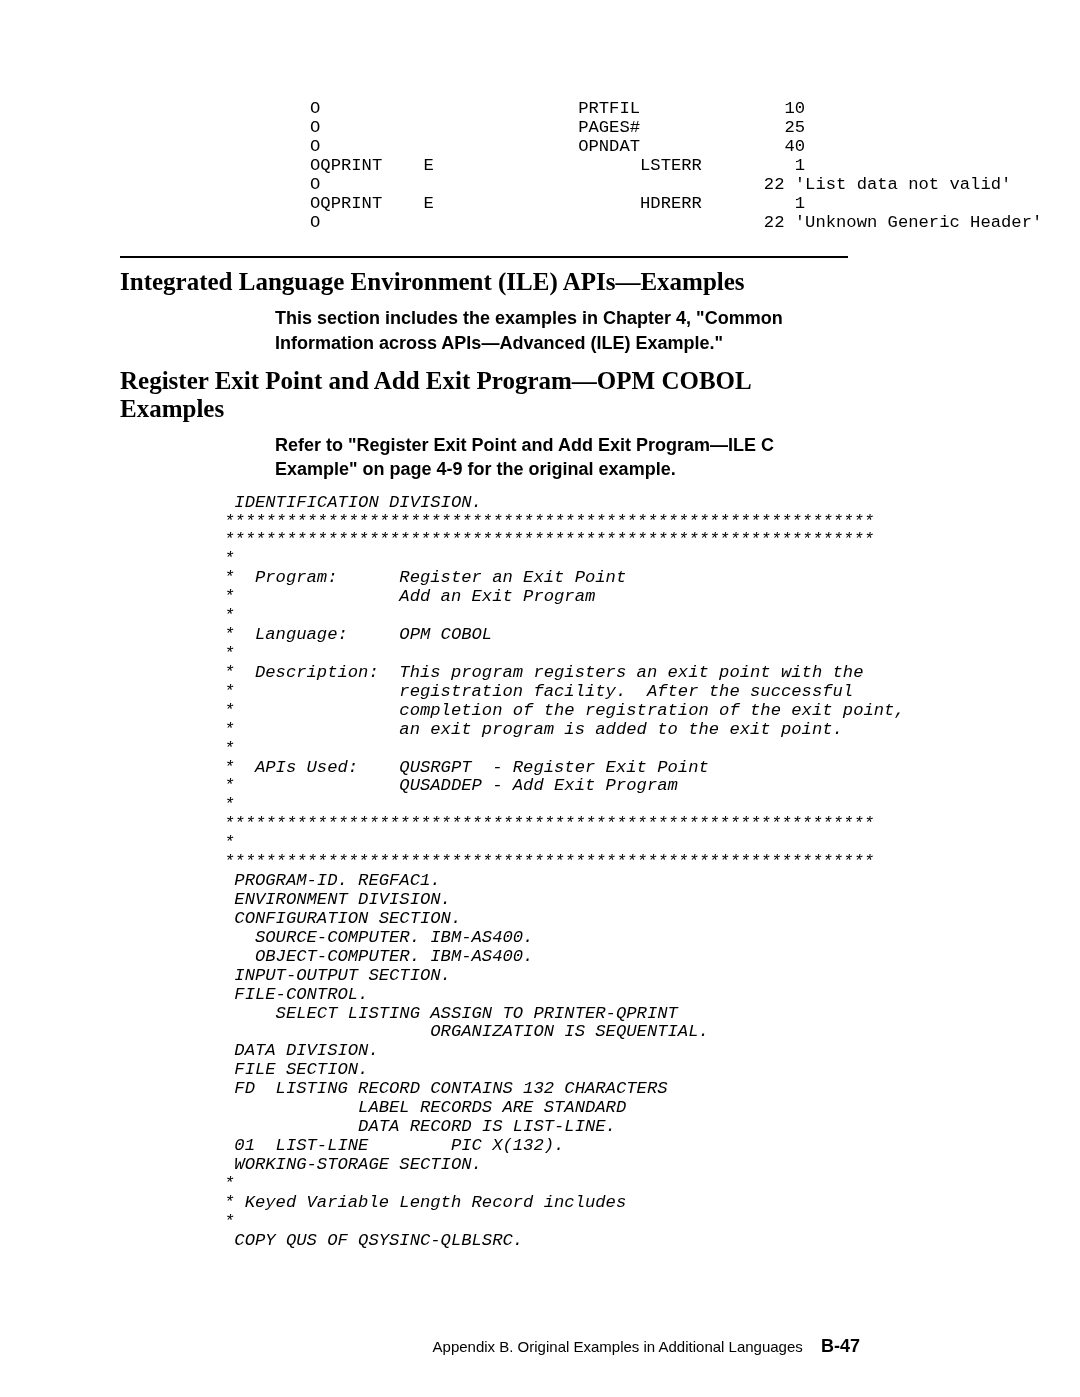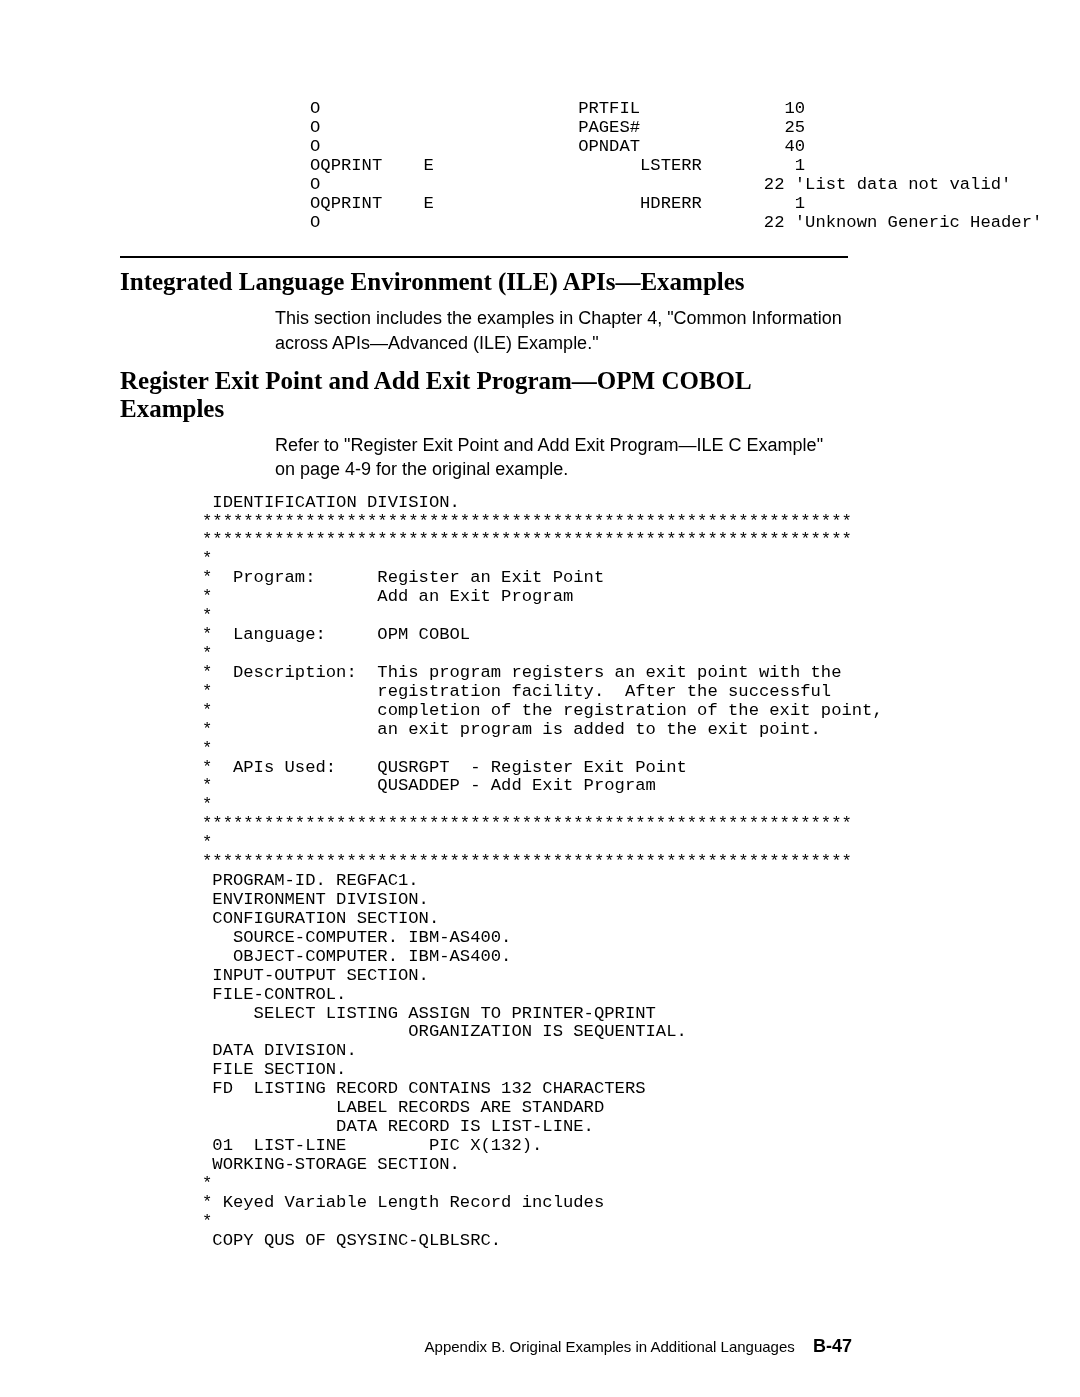--- a/index.html
+++ b/index.html
@@ -40,29 +40,31 @@
     font-size: 25px;
     margin: 6px 0 10px 0;
   }
   .body-text {
     font-family: Arial, Helvetica, sans-serif;
     font-size: 18px;
     line-height: 1.35;
     margin: 0 0 12px 16px;
     margin-left: 155px;
     max-width: 720px;
+    font-weight: bold;
   }
   .code-main {
-    margin-left: 82px;
+    margin-left: 104px;
     margin-top: 10px;
+    font-style: italic;
   }
   .footer {
     position: absolute;
     bottom: 40px;
-    right: 96px;
+    right: 88px;
     font-size: 15px;
     font-family: Arial, Helvetica, sans-serif;
   }
   .footer .pageno {
     font-weight: bold;
     font-size: 18px;
     margin-left: 14px;
   }
 </style>
 </head>

